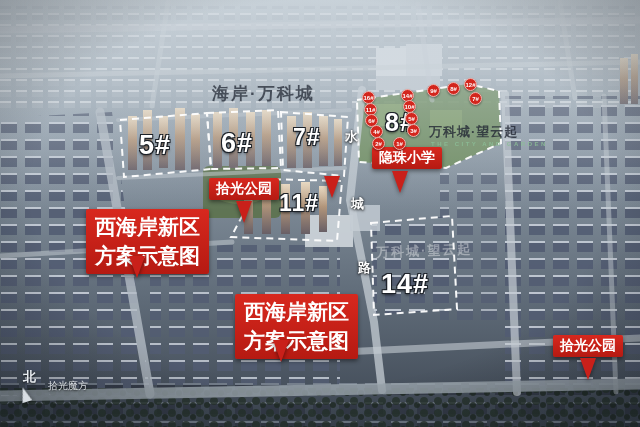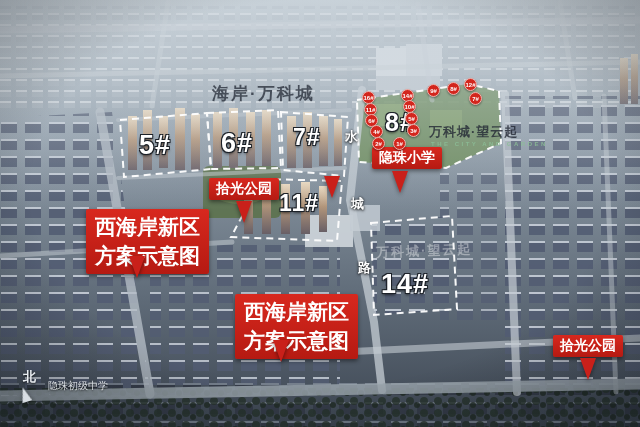--- a/index.html
+++ b/index.html
@@ -222,15 +222,15 @@
     <span class="marker" style="left:372px;top:137px;">2#</span>
     <span class="marker" style="left:393px;top:137px;">1#</span>
   </div>
 
   <span class="roadchar" style="left:345px;top:130px;">水</span>
   <span class="roadchar" style="left:351px;top:197px;">城</span>
   <span class="roadchar" style="left:358px;top:261px;">路</span>
 
   <div class="north" style="left:23px;top:370px;">北</div>
   <div class="north-arrow" style="left:20px;top:387px;"></div>
-  <div class="disc" style="left:48px;top:381px;">隐珠初级中学</div>
+  <div class="disc" style="left:48px;top:381px;">拾光魔方</div>
 
 </div>
 
 </body></html>

